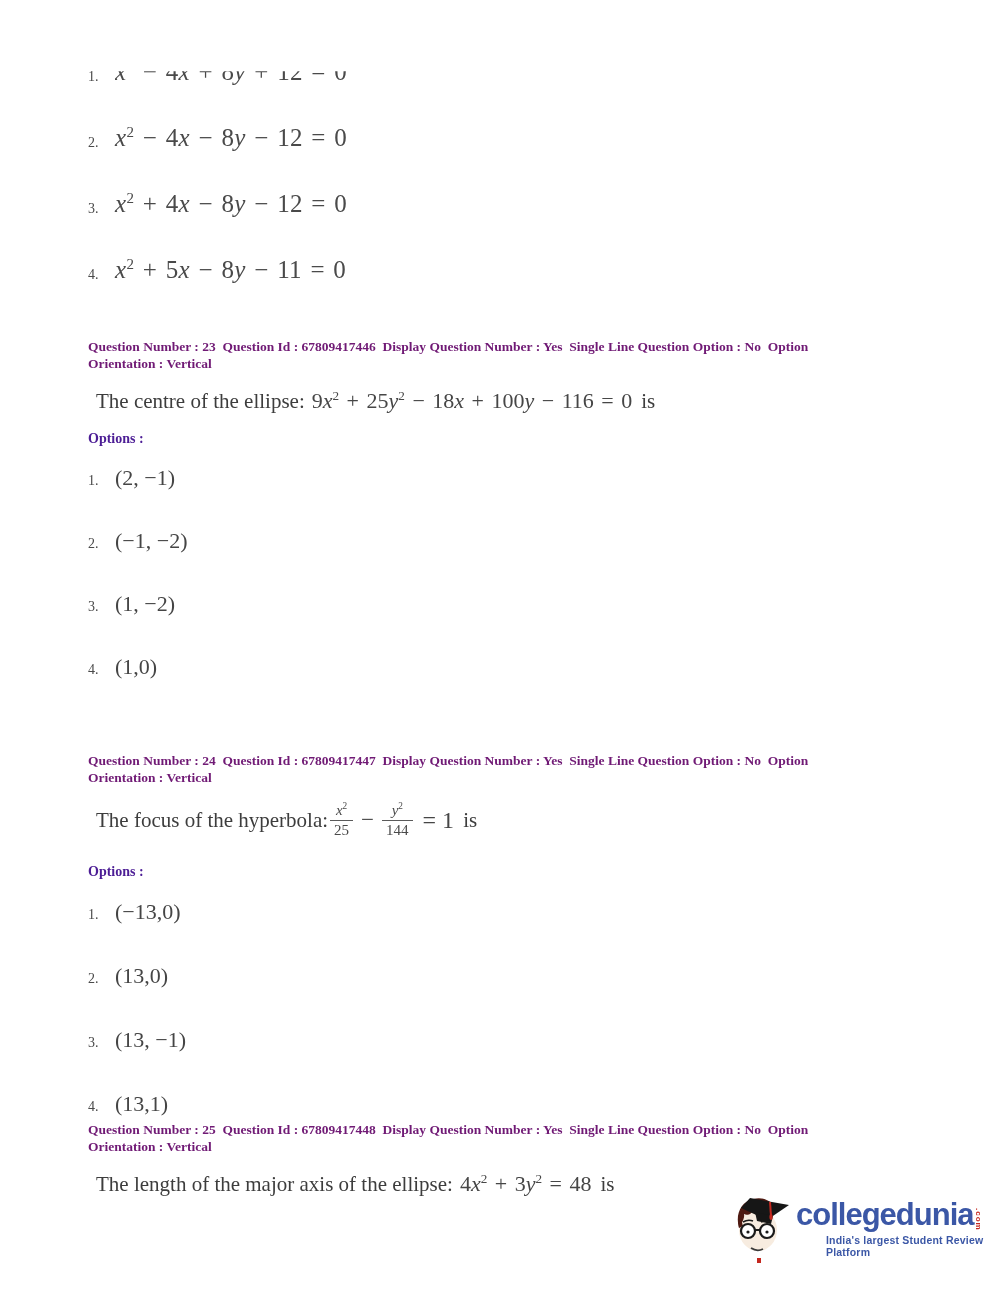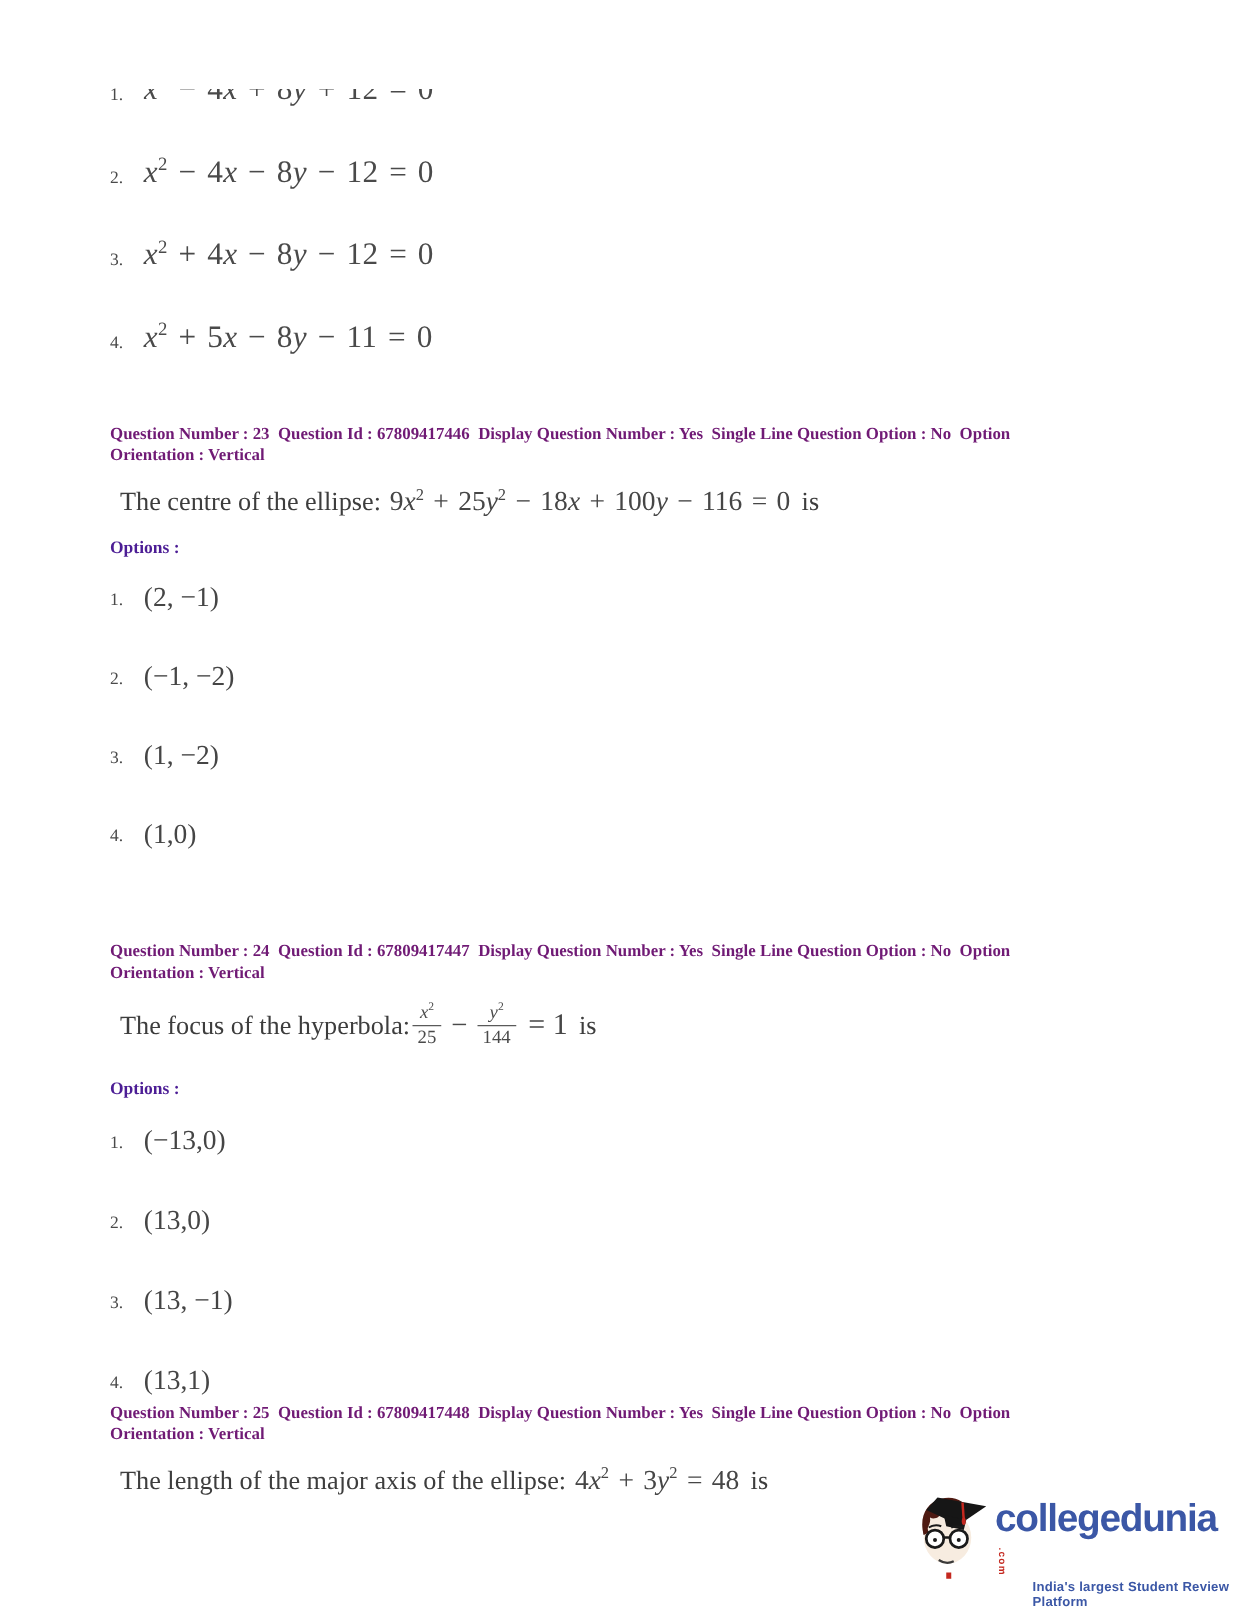--- a/index.html
+++ b/index.html
@@ -43,21 +43,21 @@
   .opts-label { margin:16px 0 0 0; font-weight:bold; font-size:14px; color:#4c1d95; height:18px; }
   .orows { margin-top:4px; }
   .orow { display:flex; align-items:flex-end; height:37px; margin-bottom:26px; }
   .orow-24 { height:38px; }
   .tuple { font-size:22px; color:#454545; white-space:nowrap; line-height:1.1; }
 
   
   .logo { position:absolute; left:733px; top:1188px; display:flex; align-items:flex-start; }
   .mascot { width:60px; height:76px; flex:0 0 auto; }
   .brand-col { margin-left:3px; margin-top:12px; font-family:"Liberation Sans", sans-serif; }
-  .brand-row { display:flex; align-items:flex-start;flex-direction:column; }
+  .brand-row { display:flex; align-items:flex-start; }
   .brand { font-weight:bold; font-size:31px; line-height:30px; letter-spacing:-1px; }
   .tld { writing-mode:vertical-rl; font-size:8px; font-weight:bold; margin-top:8px; margin-left:1px; letter-spacing:1px; }
   .tagline { font-size:10.5px; font-weight:bold; margin-top:3px; letter-spacing:0.2px;margin-left:30px; }
 </style>
 </head>
 <body>
 
 <div class="page">
 
   <section class="top-options">

